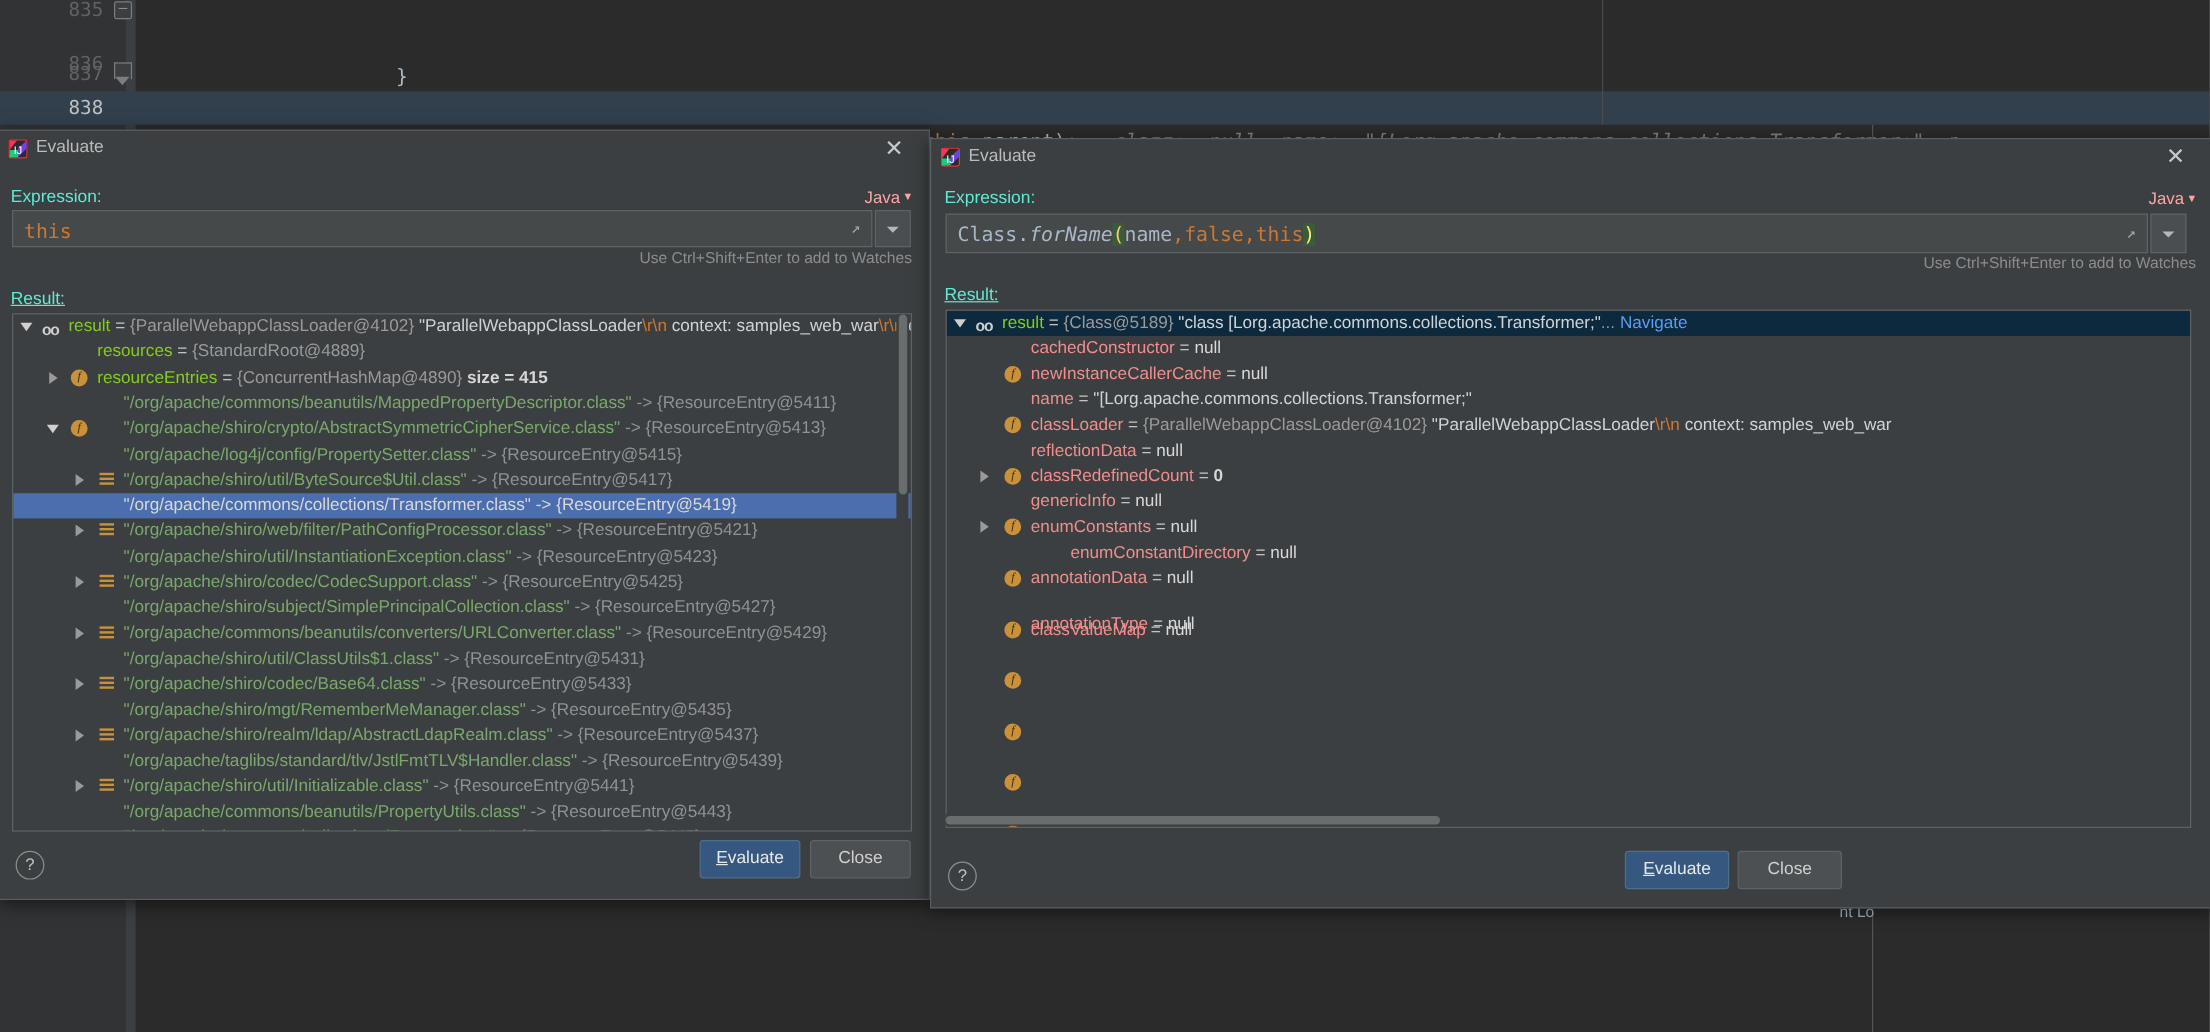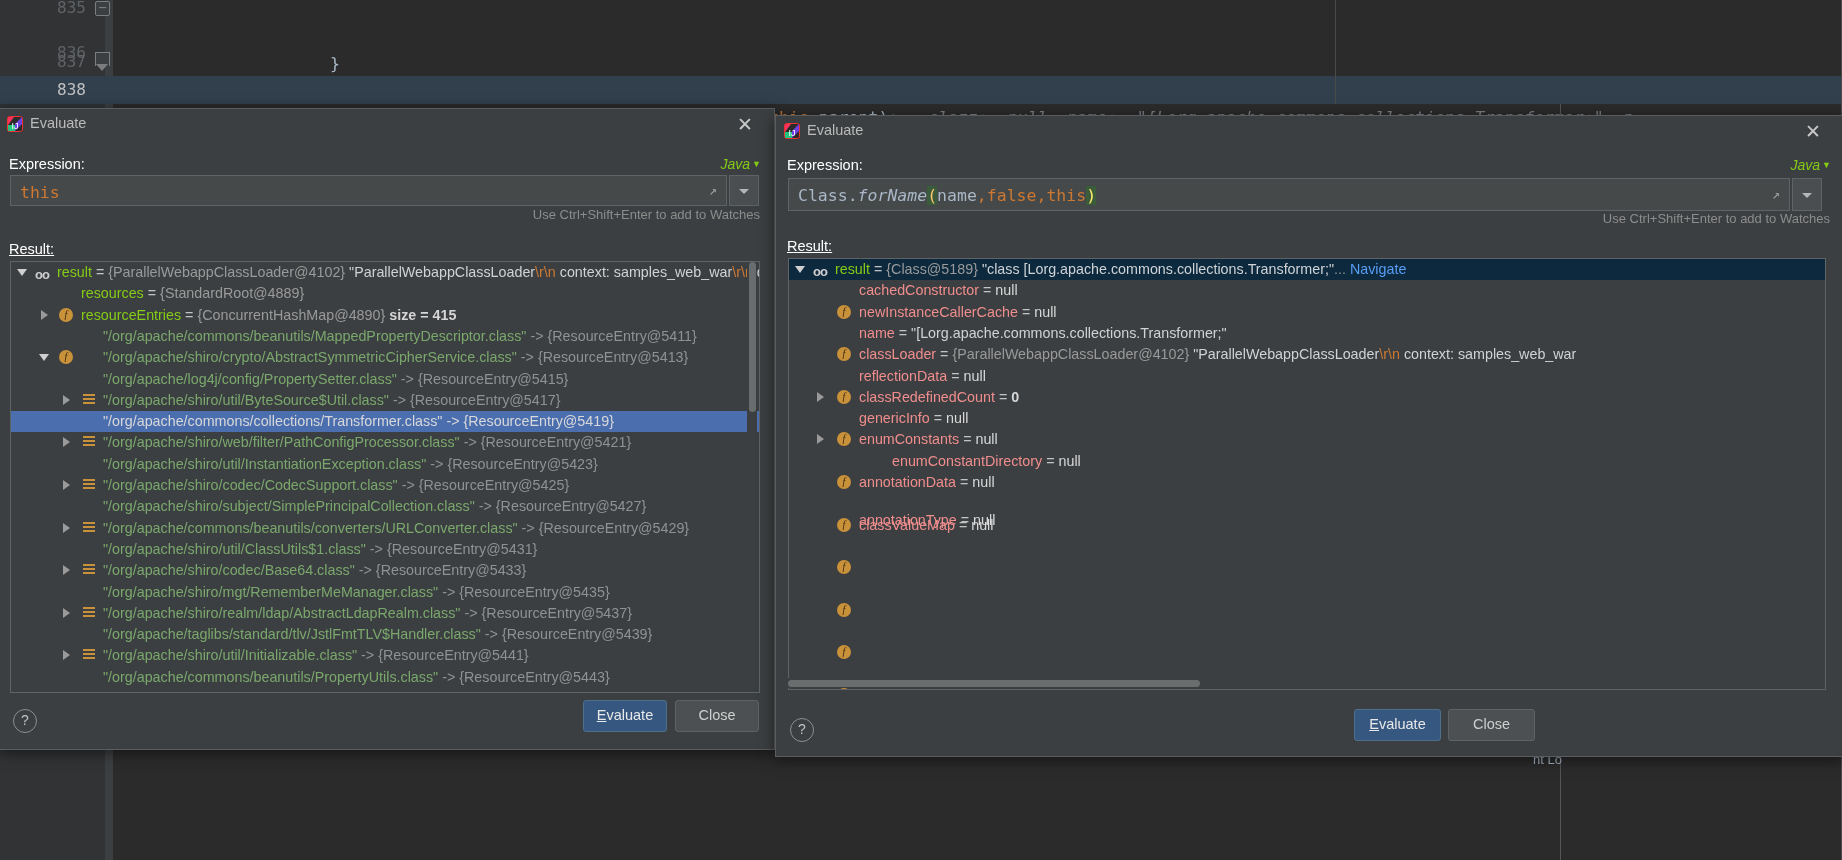--- a/index.html
+++ b/index.html
@@ -32,22 +32,22 @@
   .rem{position:absolute;color:#a9b7c6;font-size:13px;font-family:"Liberation Sans",sans-serif;text-align:right;}
   .sq{position:absolute;background:#4e5254;border:1px solid #5e6060;}
 
   
   .dlg{position:absolute;background:#3c3f41;border:1px solid #5a5d5e;box-shadow:0 3px 14px rgba(0,0,0,.55);}
   .dlg-title{position:absolute;left:0;top:0;height:30px;width:100%;}
   .dlg-ico{position:absolute;left:8px;top:7px;width:16px;height:17px;}
   .dlg-name{position:absolute;left:31px;top:6px;color:#bbbbbb;font-size:14.5px;}
   .dlg-close{position:absolute;top:5px;width:22px;height:22px;color:#c8c8c8;font-size:19px;
      text-align:center;line-height:20px;cursor:pointer;font-family:"DejaVu Sans",sans-serif;}
-  .lbl{position:absolute;color:#ffffff;font-size:14.5px;}
-  .lang{position:absolute;color:#84cc16;font-size:14px;font-style:italic;}
+  .lbl{position:absolute;color:#5eead4;font-size:14.5px;}
+  .lang{position:absolute;color:#fca5a5;font-size:14px;}
   .lang .car{font-size:9px;margin-left:2px;position:relative;top:-2px;}
   .expr-field{position:absolute;background:#45494a;border:1px solid #5e6366;
      font-family:"DejaVu Sans Mono", monospace;font-size:16.5px;}
   .expr-text{position:absolute;left:9px;top:7px;white-space:pre;}
   .ex-btn{position:absolute;width:22px;height:100%;top:0;color:#a9aaac;font-size:13px;
      text-align:center;cursor:pointer;}
   .drop-btn{position:absolute;background:#4a4e50;border:1px solid #5e6366;cursor:pointer;}
   .drop-car{position:absolute;left:50%;top:50%;margin-left:-5px;margin-top:-2px;
      width:0;height:0;border-left:5px solid transparent;border-right:5px solid transparent;
      border-top:5px solid #b6b6b6;}

